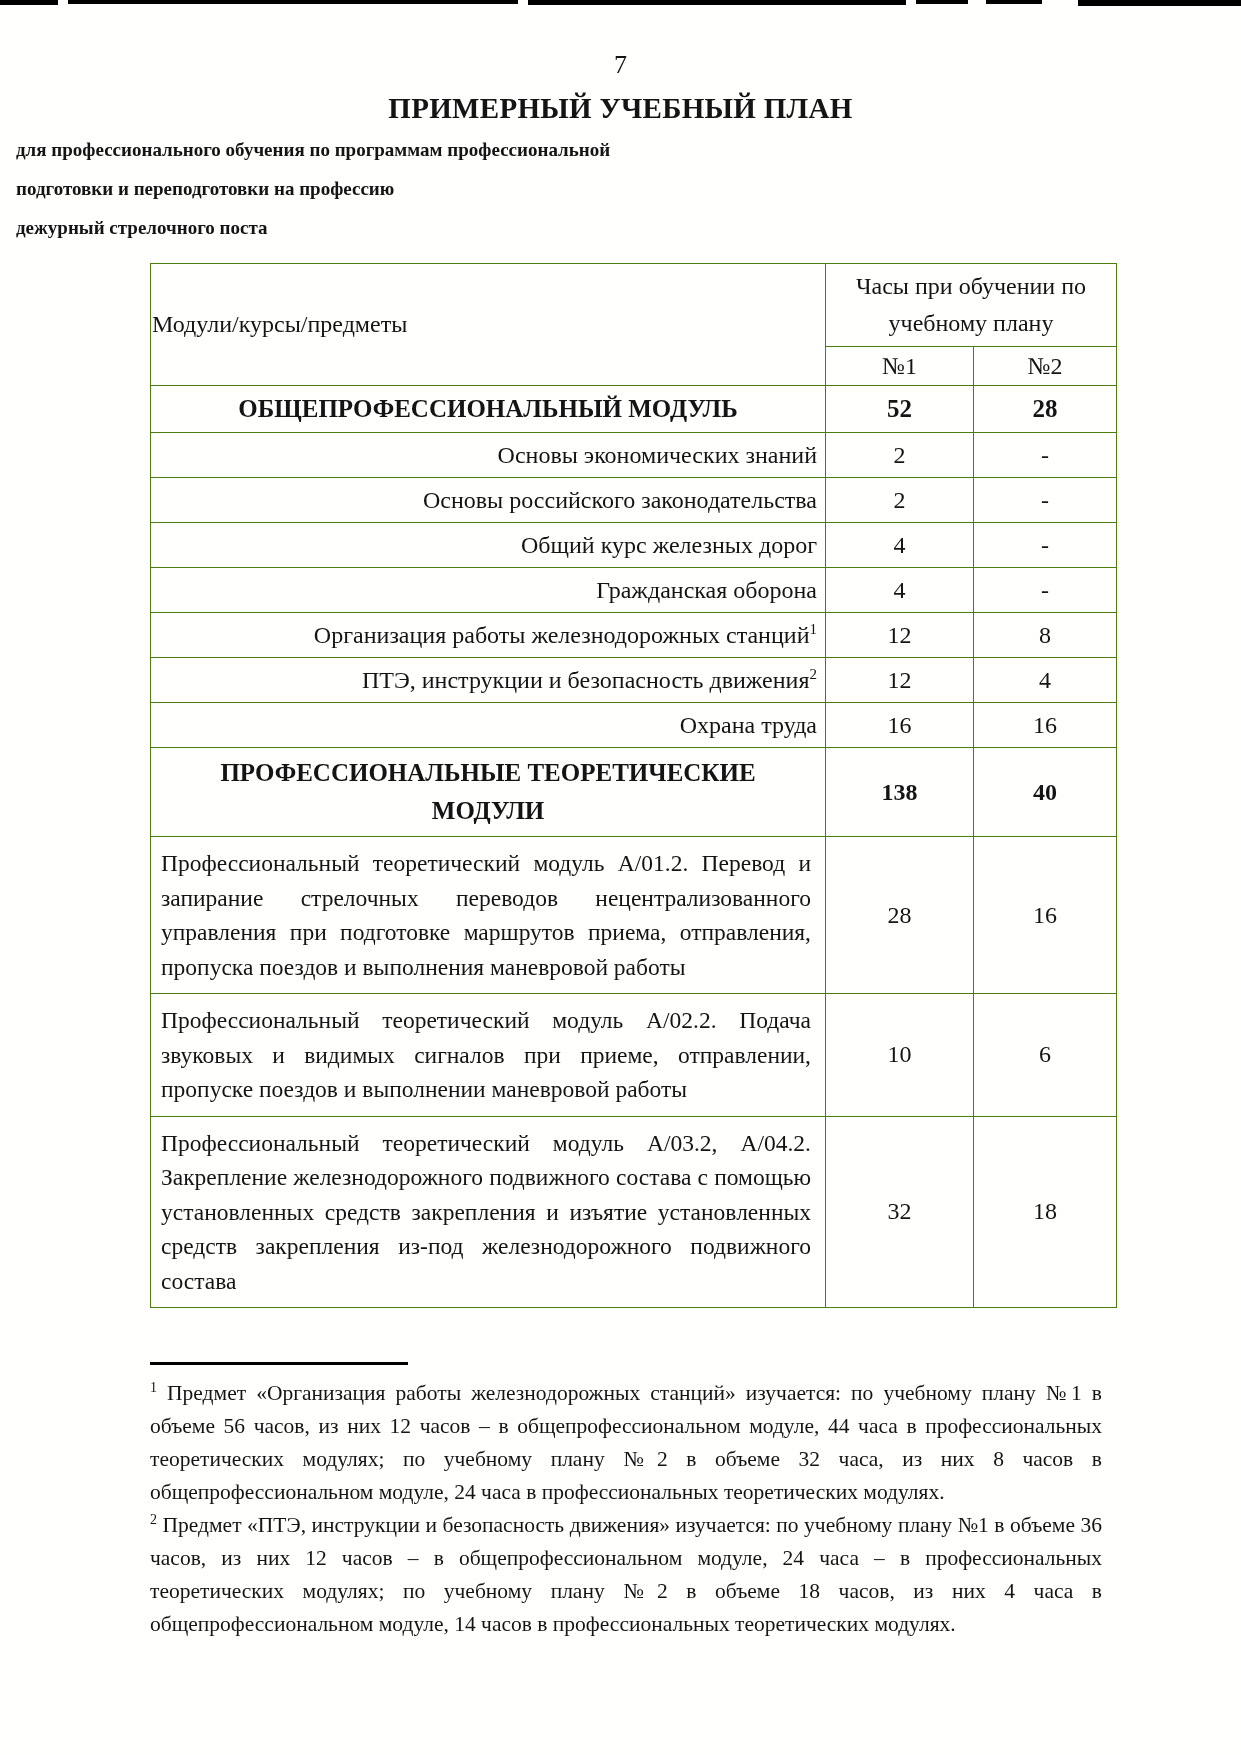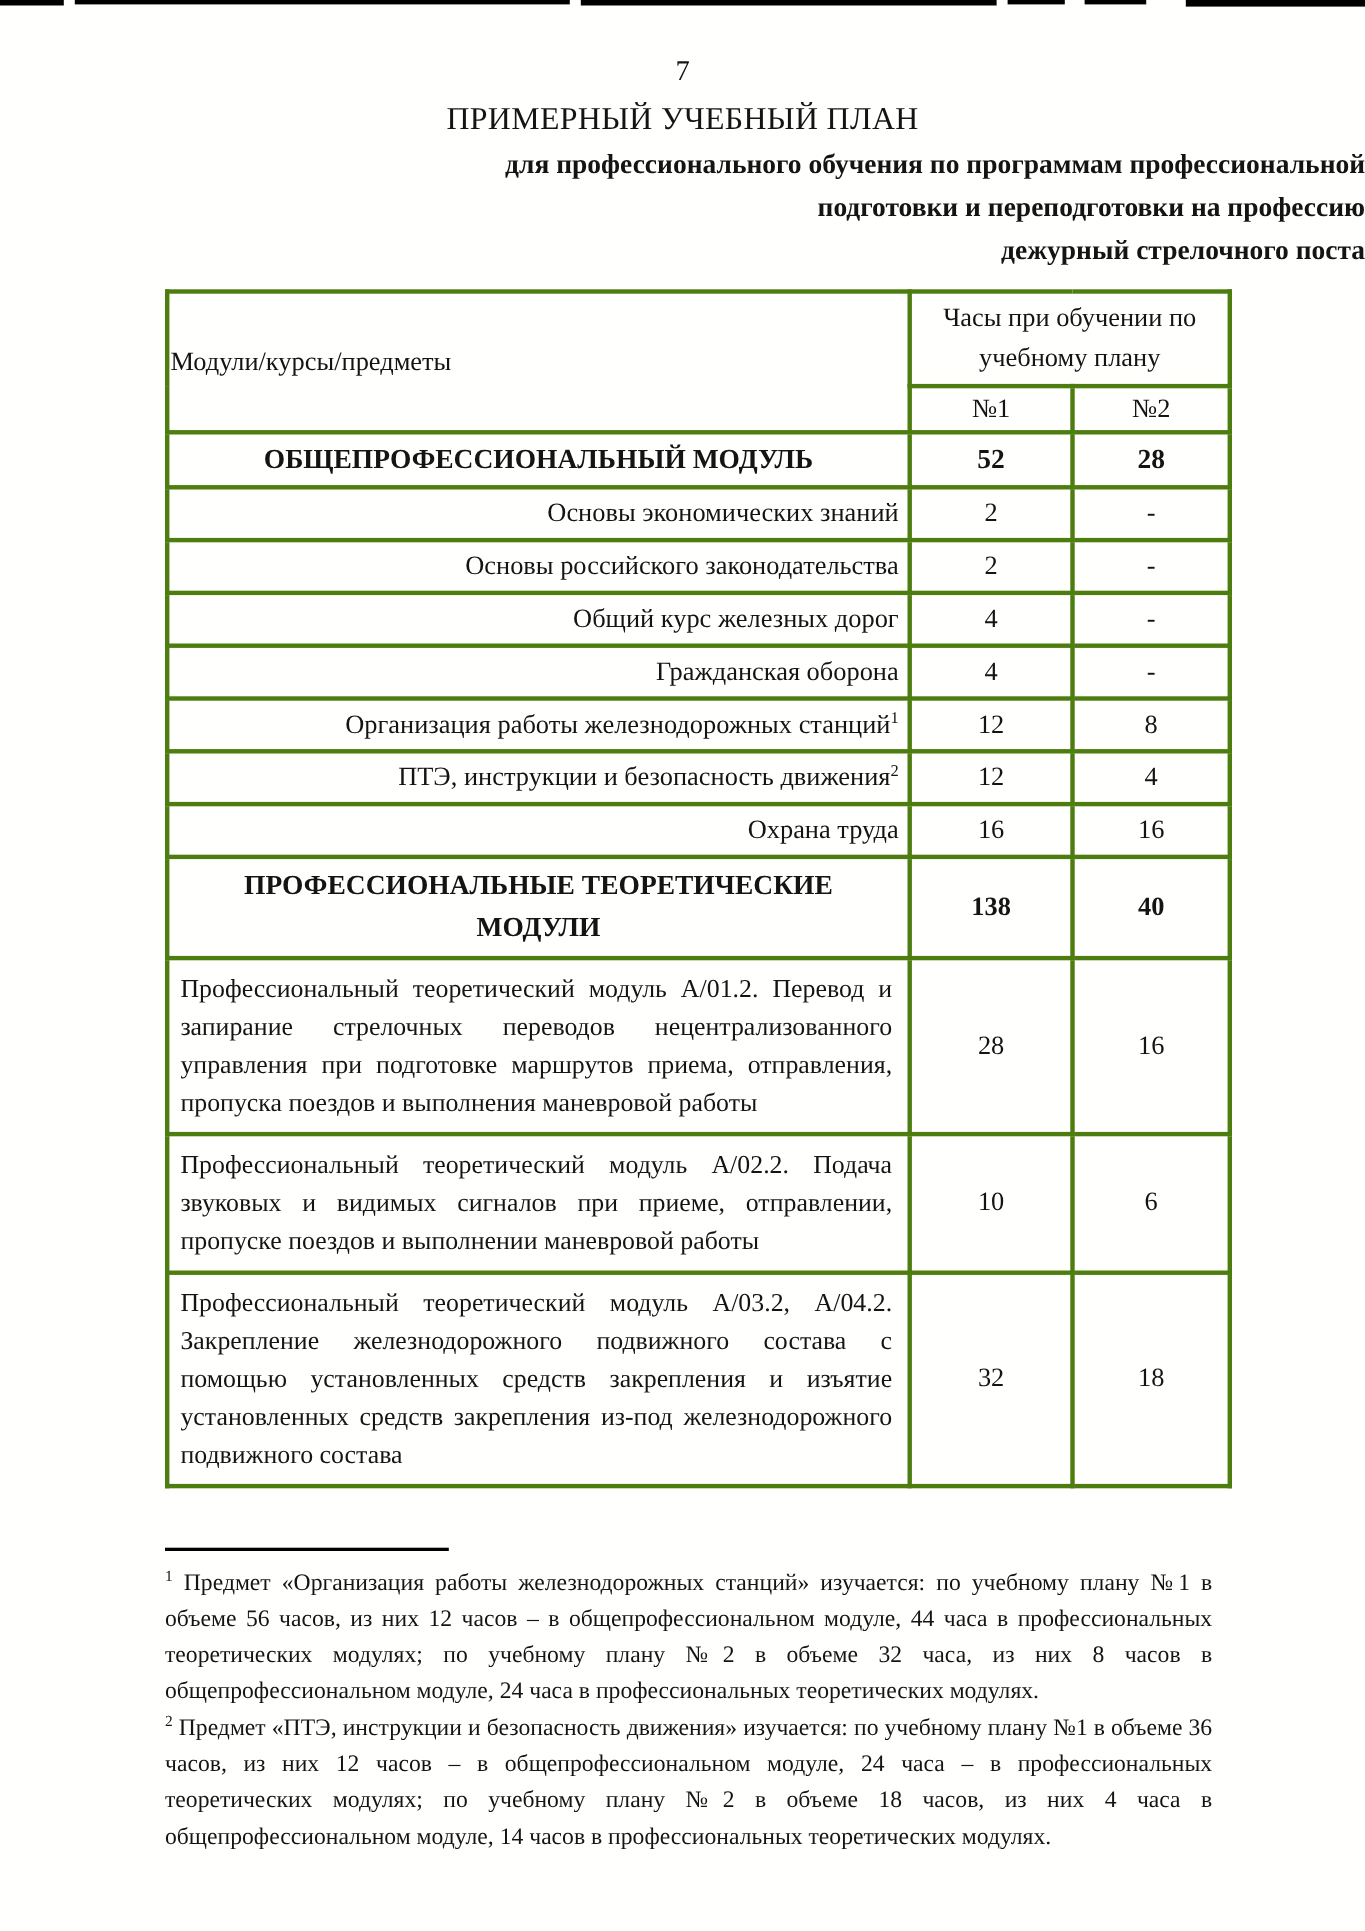--- a/index.html
+++ b/index.html
@@ -16,32 +16,32 @@
   .scan-top i{position:absolute;top:0;height:5px;background:#000;}
   .scan-top i:nth-child(1){left:0;width:58px;}
   .scan-top i:nth-child(2){left:68px;width:450px;height:4px;}
   .scan-top i:nth-child(3){left:528px;width:378px;height:5px;}
   .scan-top i:nth-child(4){left:916px;width:52px;height:4px;}
   .scan-top i:nth-child(5){left:986px;width:56px;height:4px;}
   .scan-top i:nth-child(6){left:1078px;width:163px;height:6px;}
 
   .pageno{ text-align:center; padding-top:50px; font-size:26px; }
 
-  .title{ text-align:center; font-weight:normal; font-size:29px; margin-top:12px; letter-spacing:.3px;}
-  .sub{ text-align:right; font-weight:bold; font-size:25px; line-height:39px;padding-left:16px; }
+  .title{ text-align:center; font-weight:bold; font-size:29px; margin-top:12px; letter-spacing:.3px;}
+  .sub{ text-align:left; font-weight:bold; font-size:19px; line-height:39px;padding-left:16px; }
   .sub.first{ margin-top:5px; }
 
   table.curriculum{
     border-collapse:collapse;
     table-layout:fixed;
     width:966px;
     margin:16px 0 0 150px;
   }
   table.curriculum td{
-    border:4px solid #4d7c0f;
+    border:1px solid #4d7c0f;
     font-size:24px;
     vertical-align:middle;
     overflow:hidden;
     margin-top:38px;
   }
   col.c1{width:675px;} col.c2{width:148px;} col.c3{width:143px;}
 
   td.th-mod{ text-align:left; }
   td.th-hours{ text-align:center; height:64px; line-height:37px; padding:4px 20px; }
   td.th-plan{ text-align:center; height:36px; }

